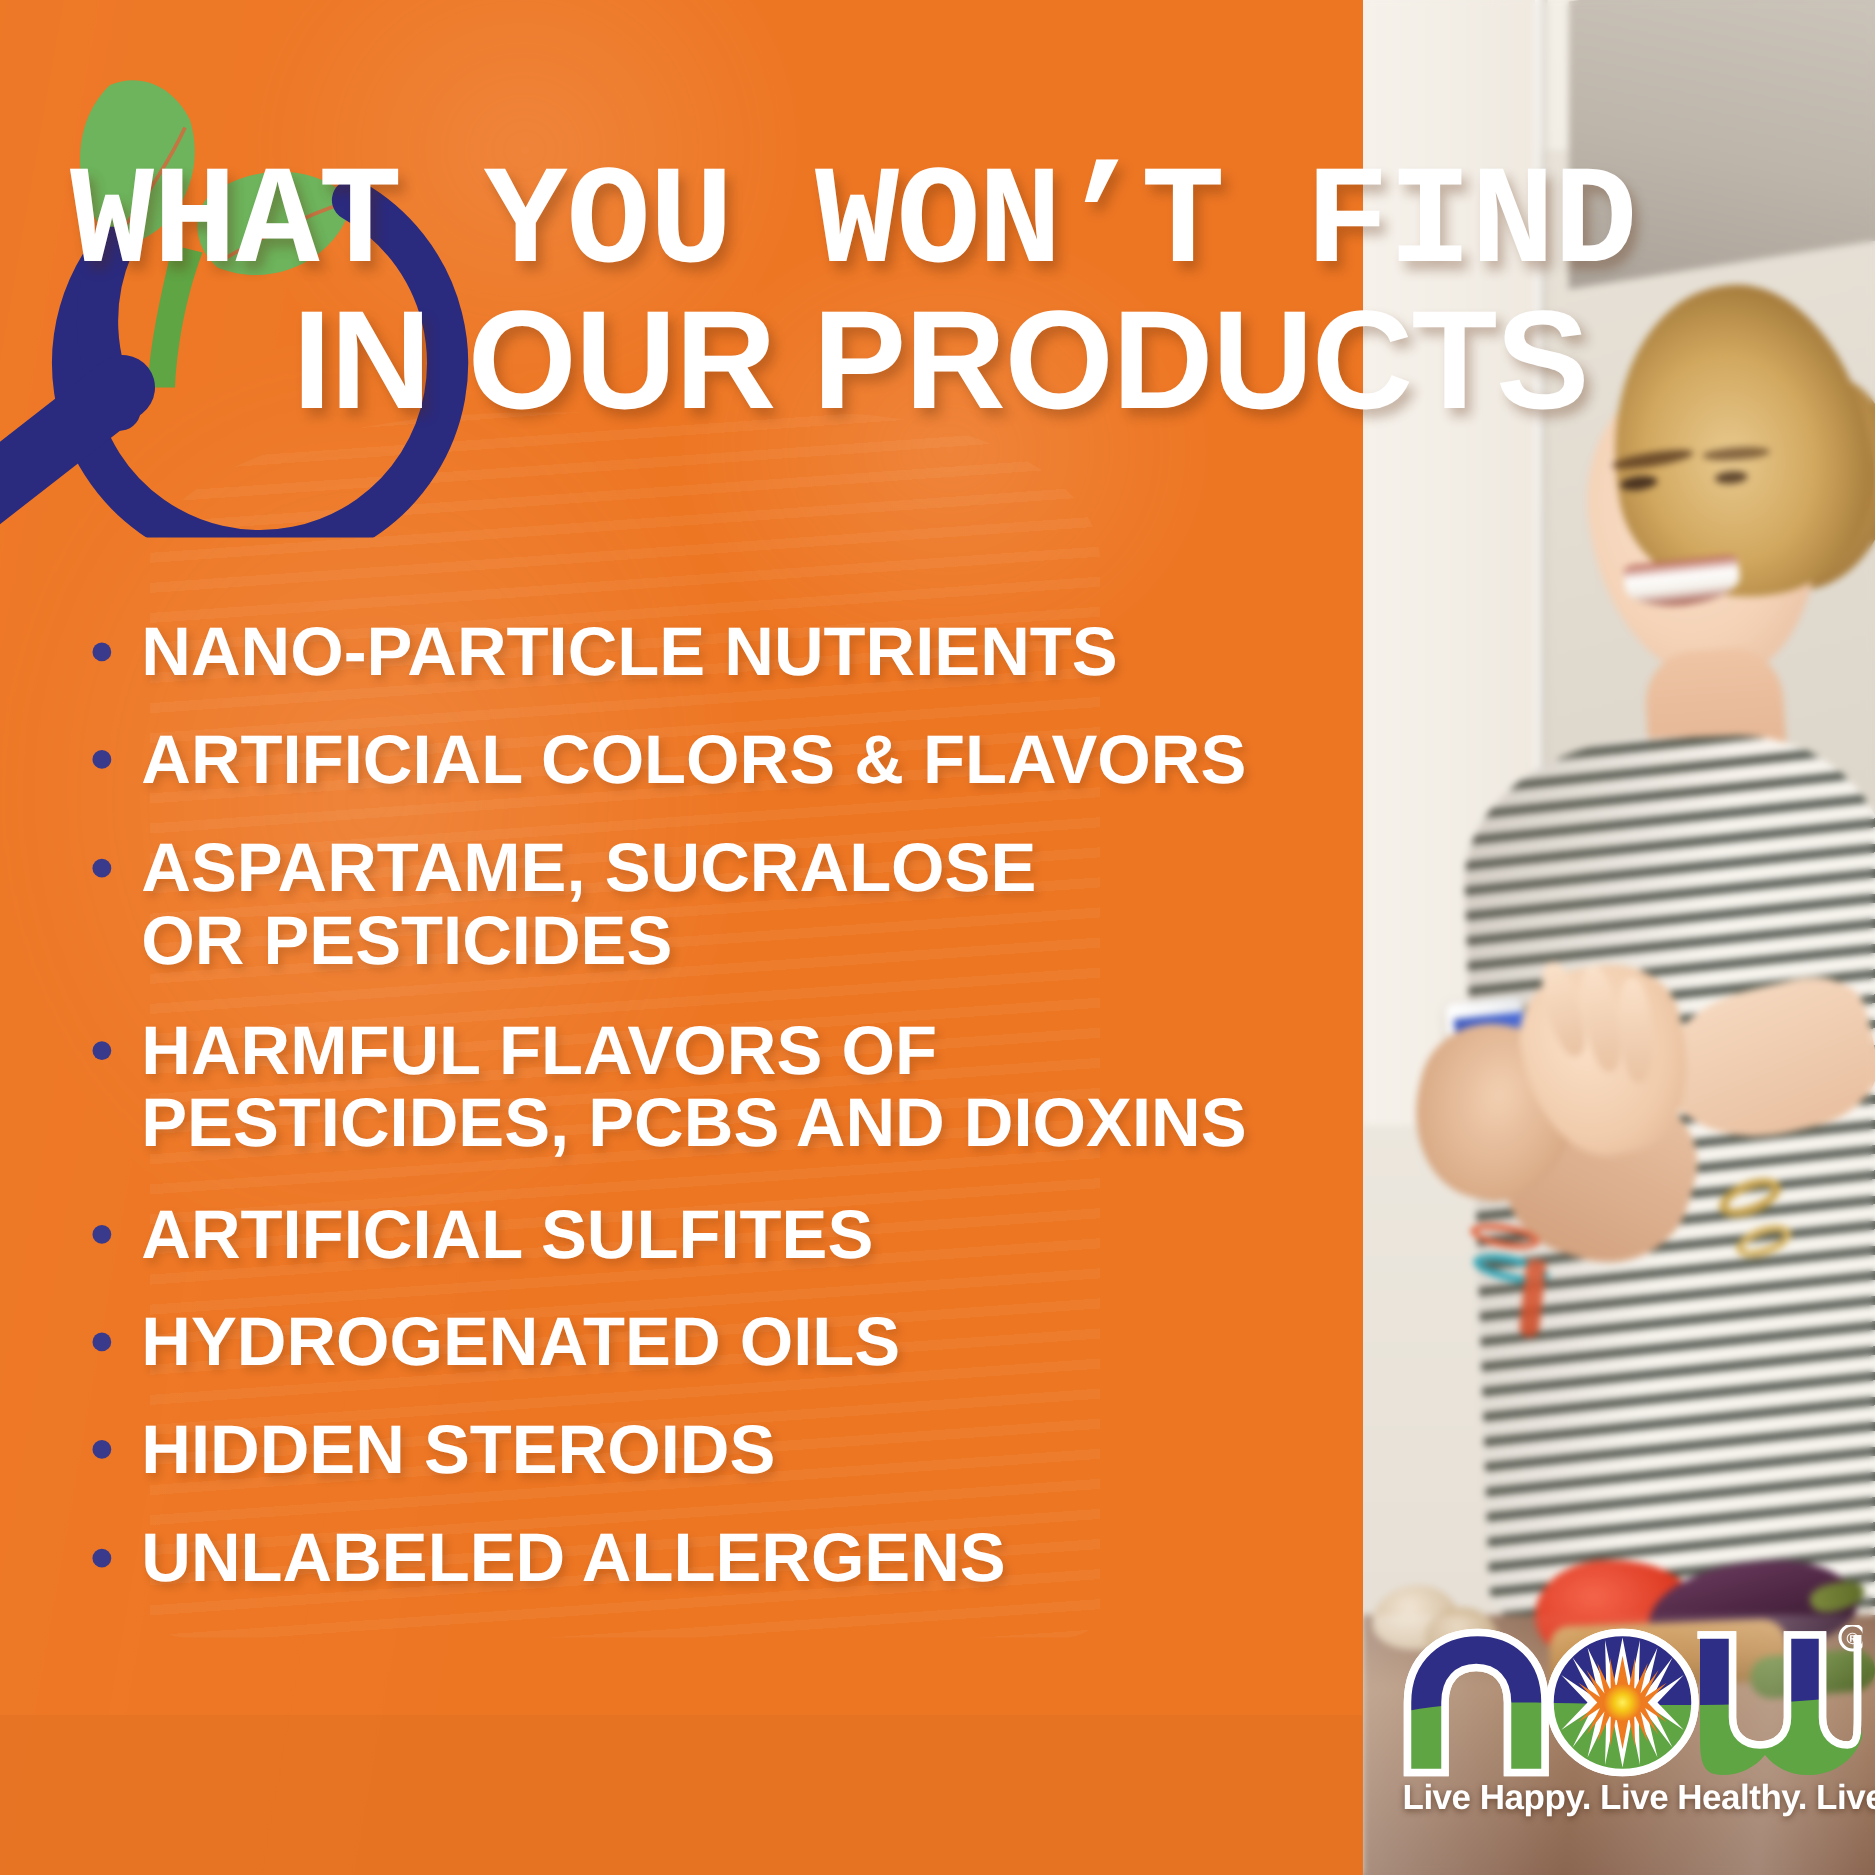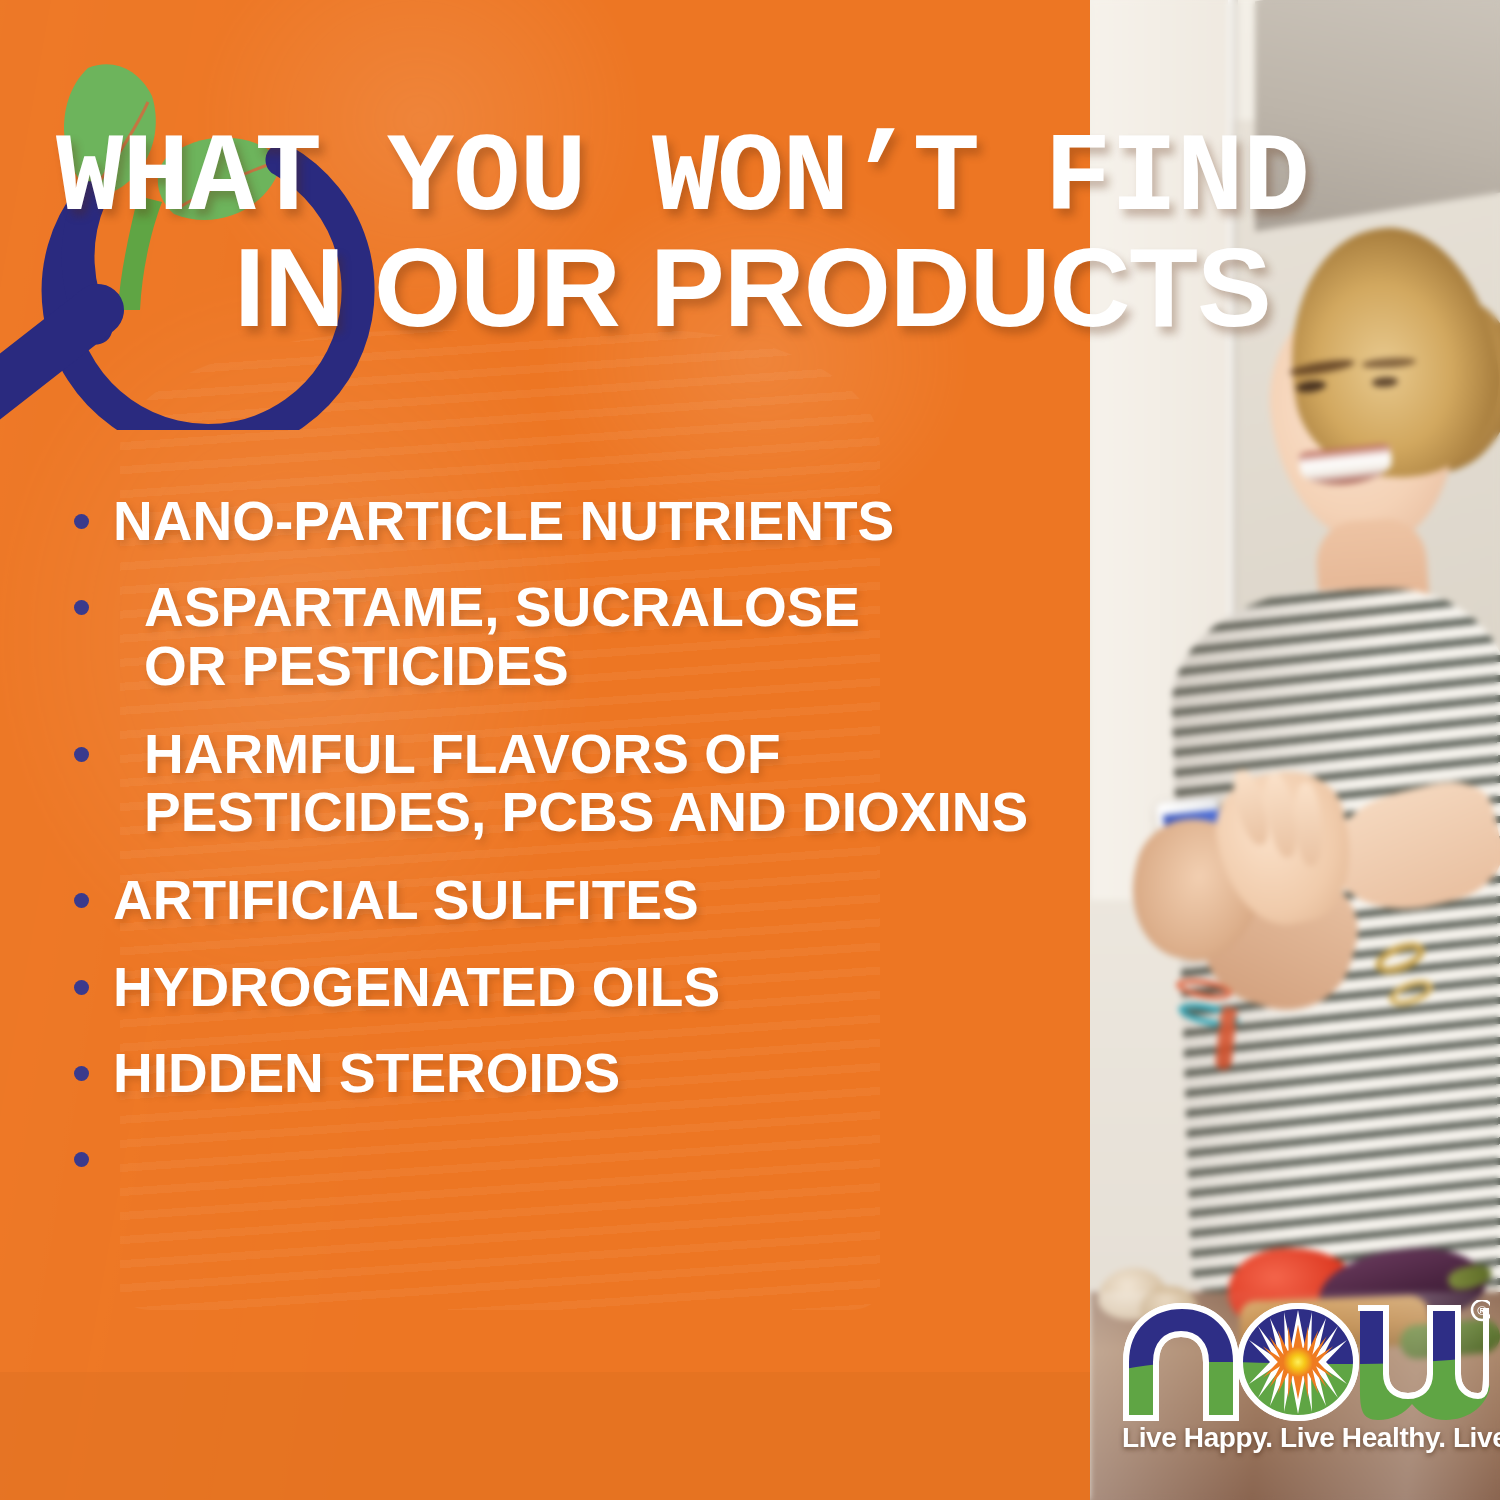--- a/index.html
+++ b/index.html
@@ -377,21 +377,21 @@
     margin-right: 24px;
   }
   .bullet-text {
     color: #FFFFFF;
     font-size: 55px;
     font-weight: 700;
     line-height: 1.06;
     letter-spacing: 0px;
     text-shadow: 3px 4px 7px rgba(90,40,10,.22);
   }
-  .bullet-row.two-line { margin-bottom: 30px; gap: 31px; }
+  .bullet-row.two-line { margin-bottom: 30px; }
 
   
   .now-logo {
     position: absolute;
     left: 1120px;
     top: 1300px;
     width: 370px;
     z-index: 7;
   }
   .now-tagline {
@@ -491,20 +491,26 @@
 
   <div class="bullets">
 
     <div class="bullet-row">
       <span class="bullet-dot"></span>
       <div class="bullet-text">
         <div>NANO-PARTICLE NUTRIENTS</div>
       </div>
     </div>
 
+    <div class="bullet-row">
+      <span class="bullet-dot"></span>
+      <div class="bullet-text">
+        <div>ARTIFICIAL COLORS &amp; FLAVORS</div>
+      </div>
+    </div>
 
     <div class="bullet-row two-line">
       <span class="bullet-dot"></span>
       <div class="bullet-text">
         <div>ASPARTAME, SUCRALOSE</div>
         <div>OR PESTICIDES</div>
       </div>
     </div>
 
     <div class="bullet-row two-line">
@@ -531,20 +537,23 @@
 
     <div class="bullet-row">
       <span class="bullet-dot"></span>
       <div class="bullet-text">
         <div>HIDDEN STEROIDS</div>
       </div>
     </div>
 
     <div class="bullet-row">
       <span class="bullet-dot"></span>
+      <div class="bullet-text">
+        <div>UNLABELED ALLERGENS</div>
+      </div>
     </div>
 
   </div>
 
   <svg class="now-logo" width="370" height="128" viewBox="0 0 370 128">
     <defs>
       <clipPath id="nowclip">
 
         <path d="M6 118 L6 62 C6 26 32 6 62 6 C92 6 116 26 116 62 L116 118 L86 118 L86 62
                  C86 44 76 34 61 34 C46 34 36 44 36 62 L36 118 Z"></path>

